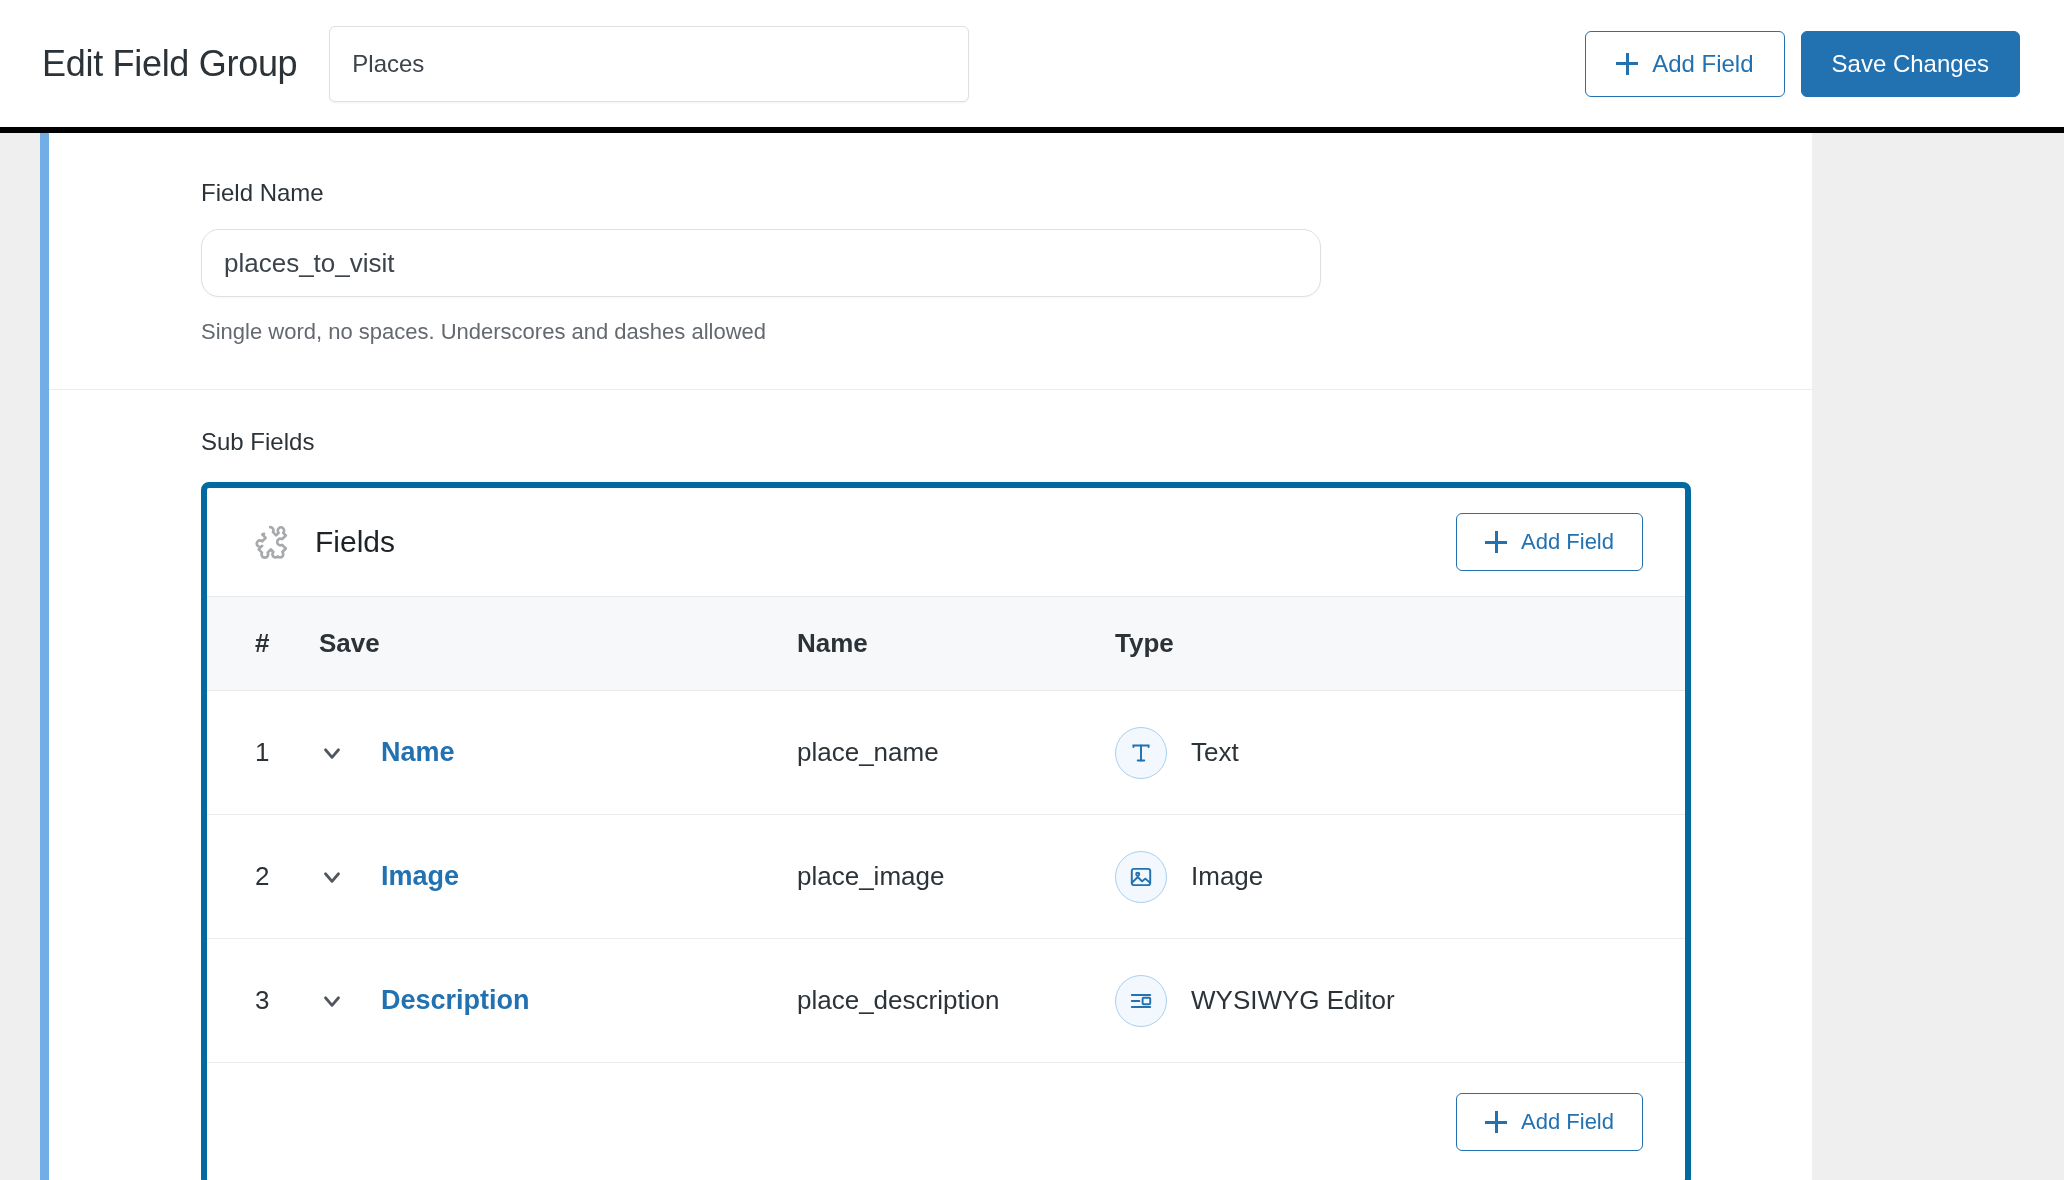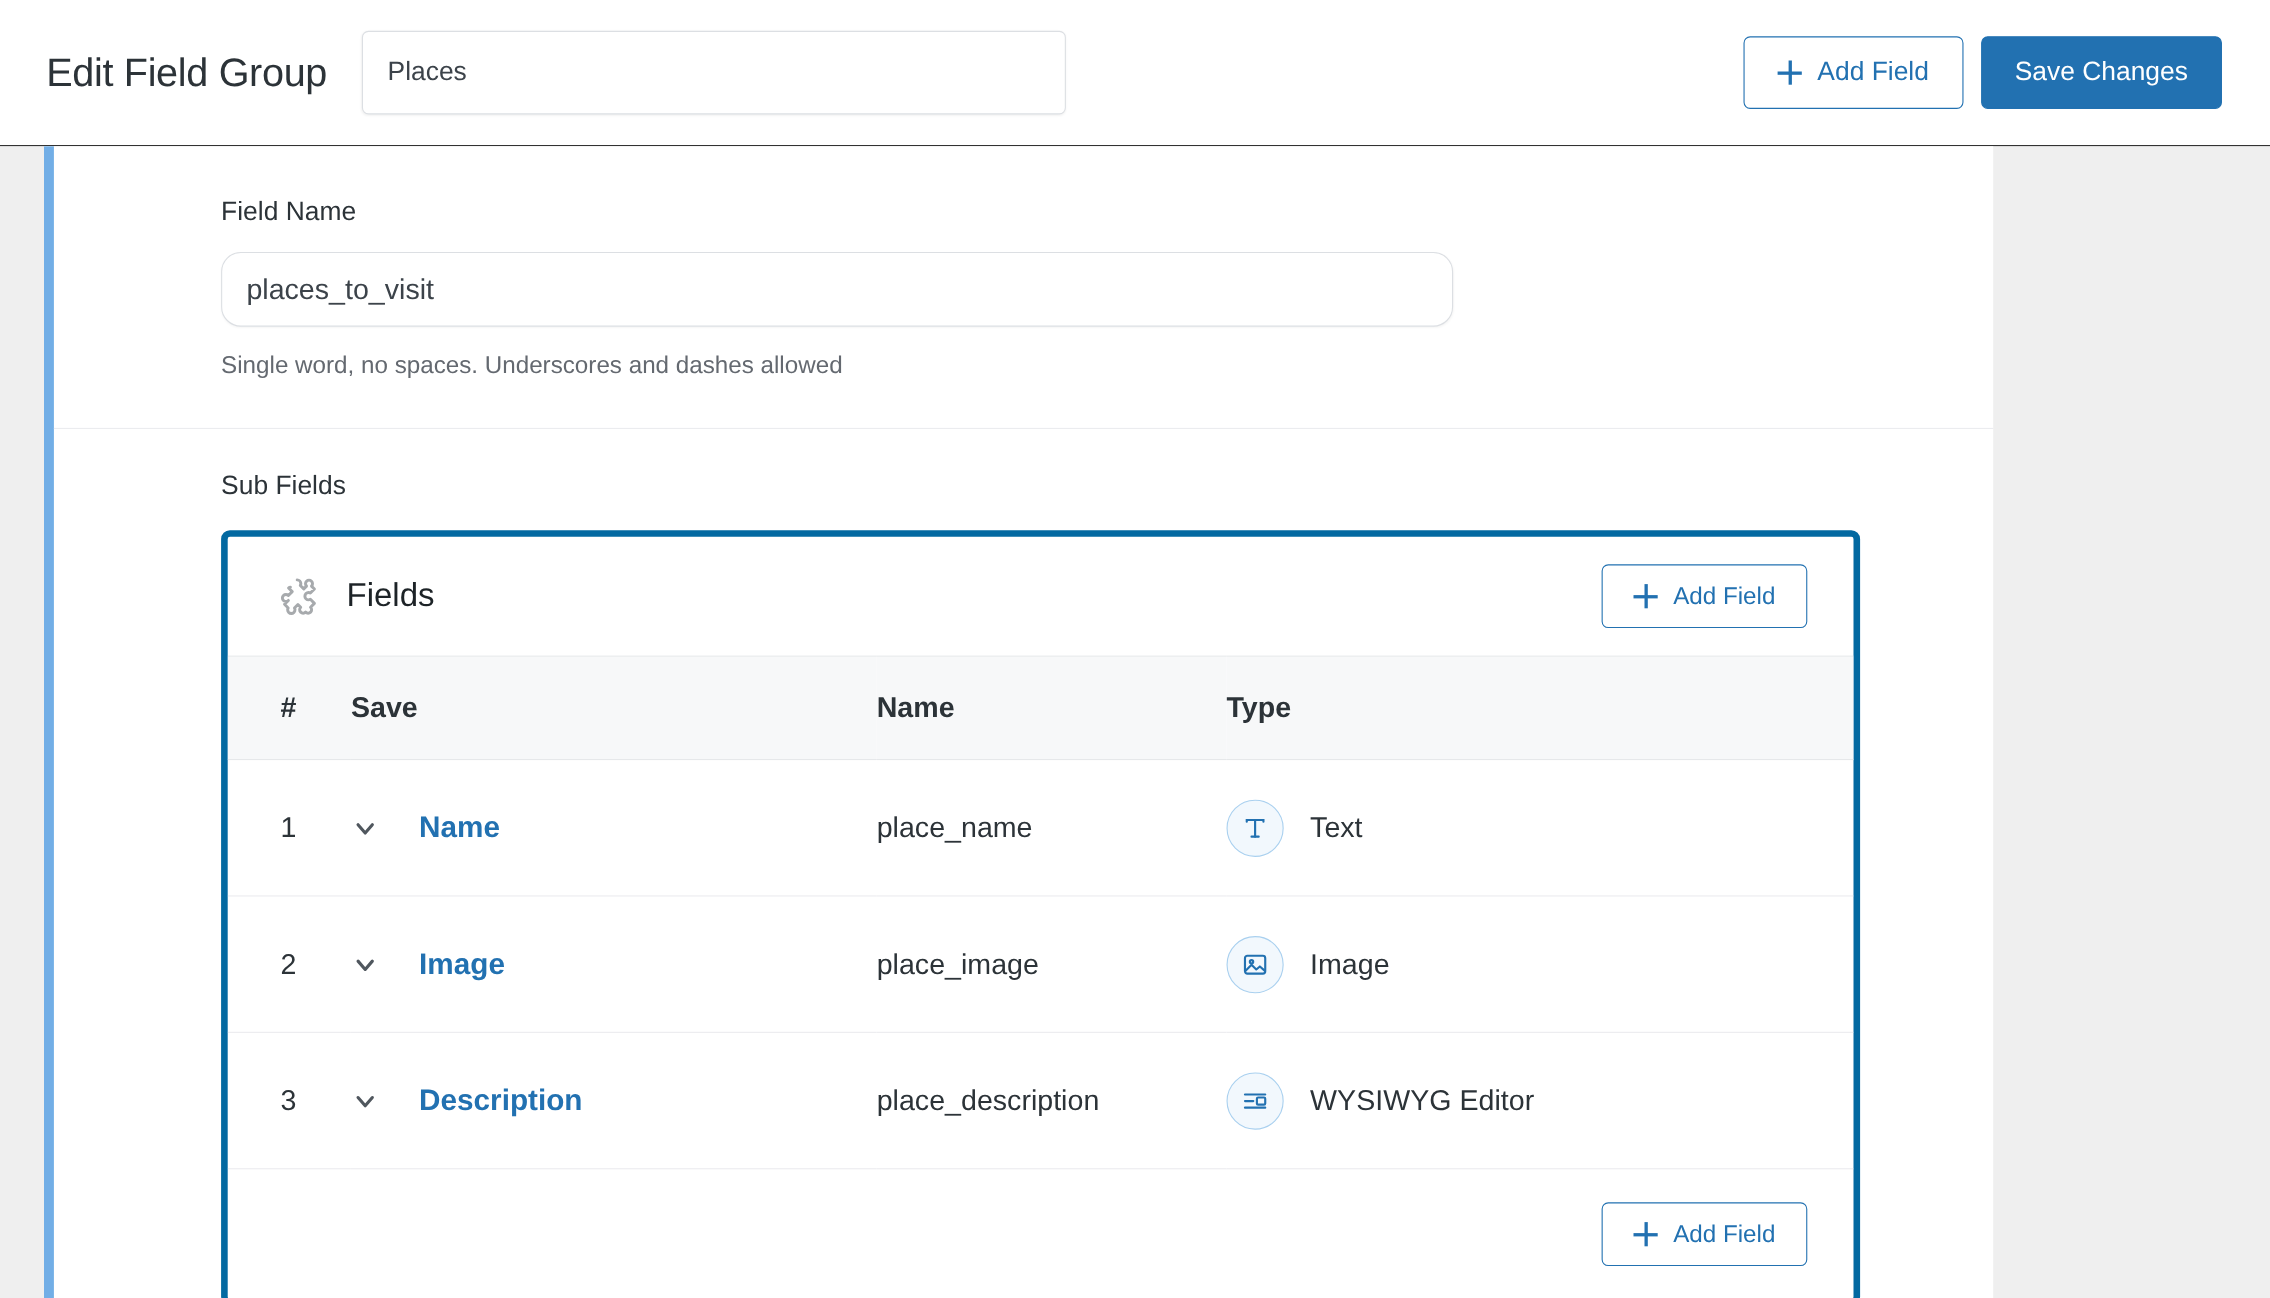--- a/index.html
+++ b/index.html
@@ -13,21 +13,21 @@
     -webkit-font-smoothing: antialiased;
   }
 
   
   .topbar {
     position: absolute;
     top: 0; left: 0;
     width: 2064px;
     height: 133px;
     background: #ffffff;
-    border-bottom: 1px solid #000000;
+    border-bottom: 6px solid #000000;
     display: flex;
     align-items: center;
     padding: 0 44px 0 42px;
   }
   .page-title {
     font-size: 36px;
     font-weight: 400;
     color: #2c3338;
     letter-spacing: -0.3px;
     white-space: nowrap;

